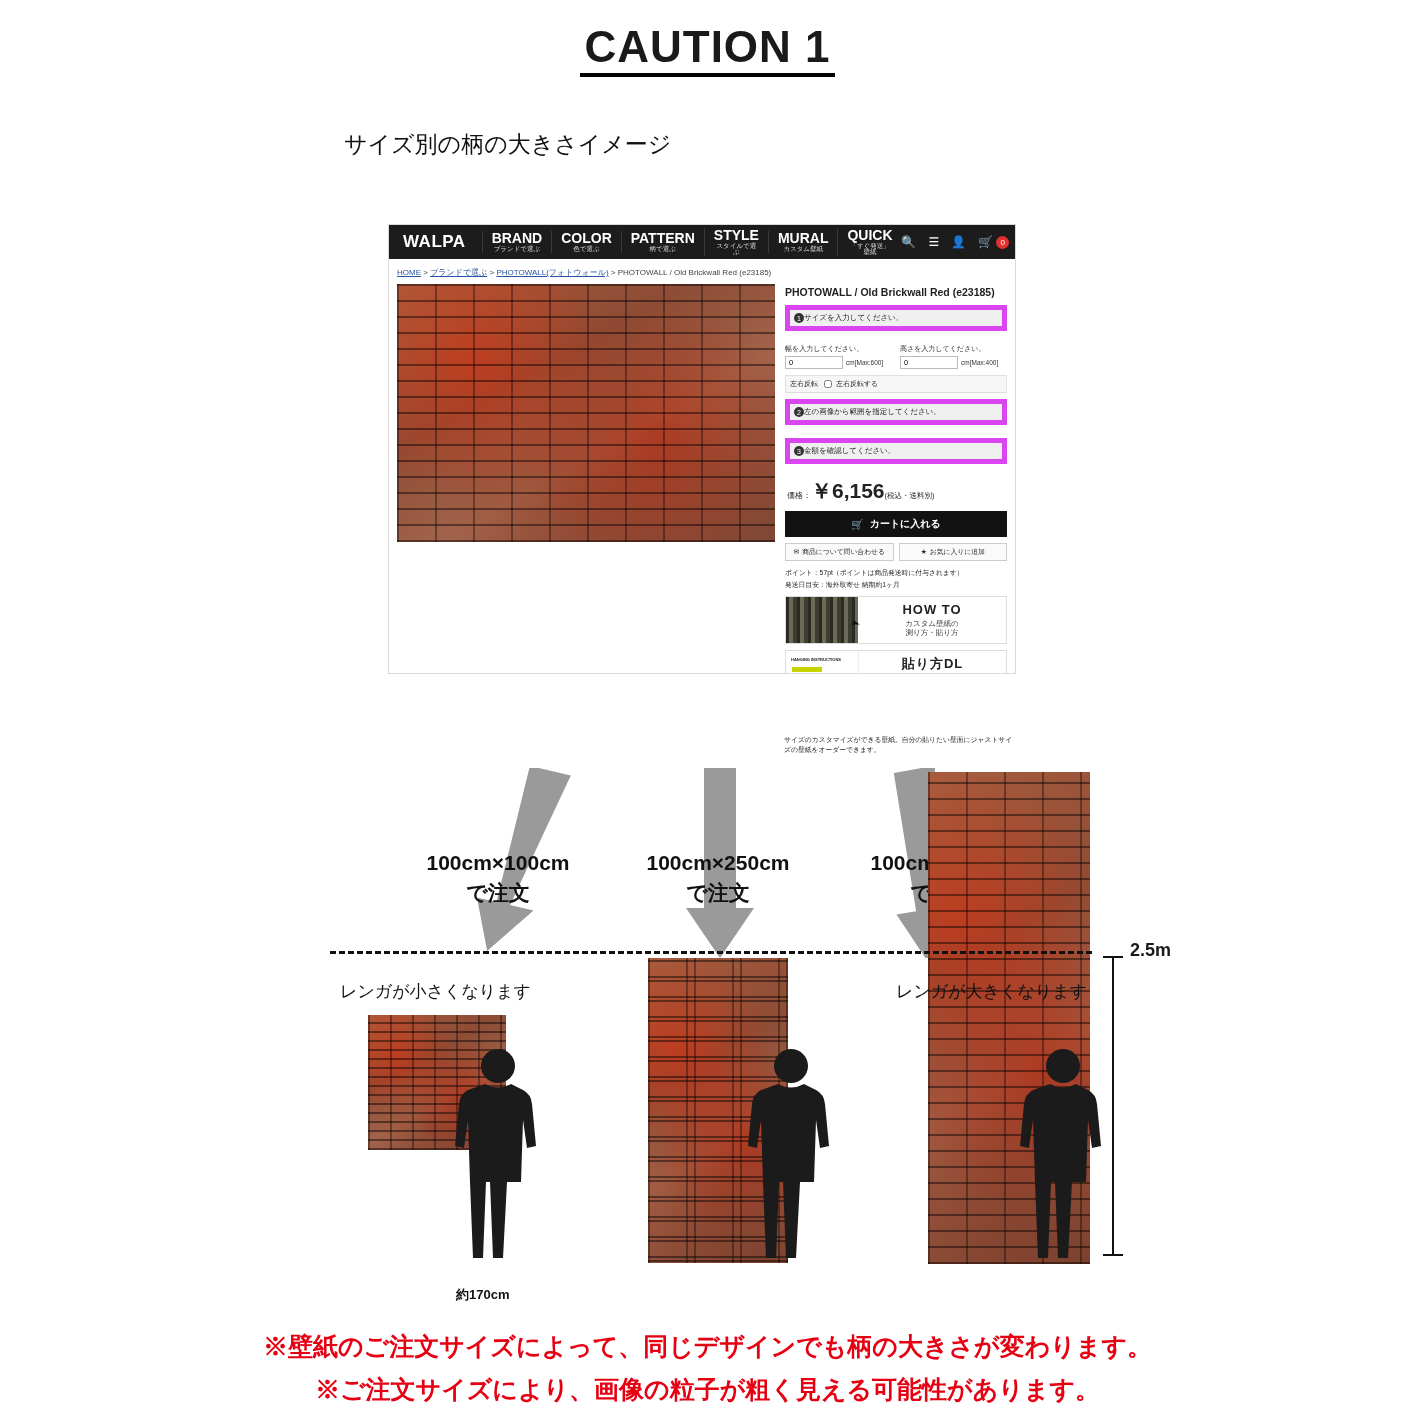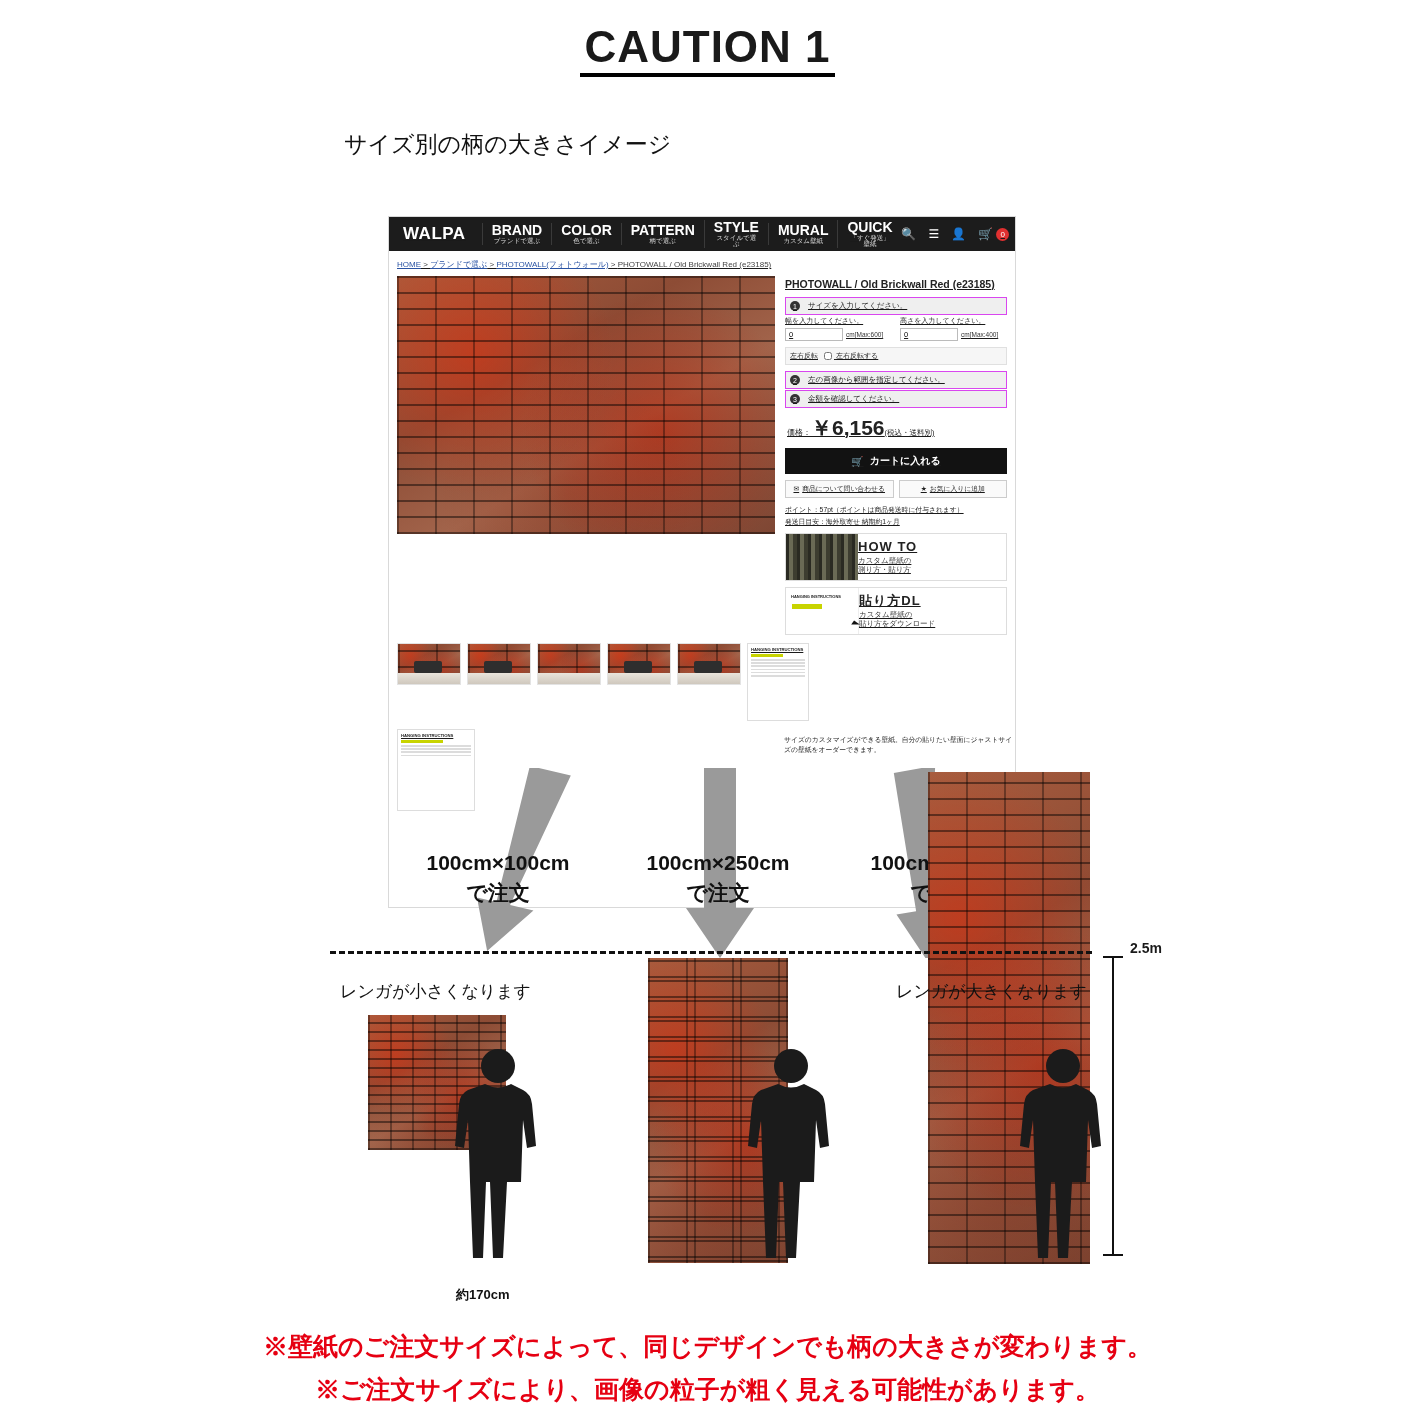--- a/index.html
+++ b/index.html
@@ -38,29 +38,28 @@
     top: 124px;
     left: 344px;
     font-size: 23px;
     line-height: 1.75;
     color: #111;
   }
 
   
   .browser {
     position: absolute;
-    top: 216px;
+    top: 224px;
     left: 388px;
     width: 628px;
-    height: 692px;
+    height: 450px;
     background: #fff;
     border: 1px solid #d9d9d9;
     box-sizing: border-box;
     overflow: hidden;
-    text-decoration: underline;
   }
   .site-header {
     height: 34px;
     background: #1c1c1c;
     display: flex;
     align-items: center;
     padding: 0 6px;
     box-sizing: border-box;
   }
   .logo {
@@ -150,25 +149,25 @@
     color: #222;
   }
   .panel h2 {
     font-size: 10.5px;
     margin: 2px 0 7px 0;
     font-weight: bold;
   }
   .step {
     display: flex;
     align-items: center;
-    gap: 8px;
+    gap: 0;
     background: #efefef;
-    border: 1px solid #d946ef;
+    border: 5px solid #d946ef;
     padding: 3px 4px;
-    margin-bottom: 1px;
+    margin-bottom: 13px;
     font-size: 7.5px;
   }
   .stepnum {
     background: #333;
     color: #fff;
     border-radius: 50%;
     width: 10px; height: 10px;
     font-size: 7px;
     display: flex; align-items: center; justify-content: center;
     flex: none;
@@ -277,21 +276,21 @@
   }
   .promo .pimg.doc:after {
     content: "";
     position: absolute; left: 6px; top: 16px; width: 30px; height: 5px; background: #c8d400;
   }
   .promo .pimg.doc:before {
     content: "HANGING INSTRUCTIONS";
     position: absolute; left: 5px; top: 6px; width: 50px;
     font-size: 4px; font-weight: bold; color: #222;
   }
-  .promo .ptxt { flex: 1; text-align: left; line-height: 1.3; }
+  .promo .ptxt { flex: 1; text-align: center; line-height: 1.3; }
   .promo .pt1 { font-size: 13px; font-weight: bold; letter-spacing: 1px; }
   .promo .pt2 { font-size: 7.5px; color: #333; }
   .cursor-arrow {
     position: absolute;
     left: 852px; top: 622px;
     width: 0; height: 0;
     border-left: 7px solid #111;
     border-bottom: 5px solid transparent;
     transform: rotate(35deg);
   }
@@ -320,21 +319,21 @@
   
   .baseline {
     position: absolute;
     left: 330px; top: 951px;
     width: 762px;
     border-top: 3px dashed #111;
   }
   .meter-label {
     position: absolute;
     left: 1130px; top: 940px;
-    font-size: 14px; font-weight: bold;
+    font-size: 18px; font-weight: bold;
   }
   .meter-bar {
     position: absolute;
     left: 1112px; top: 956px;
     width: 2px; height: 300px;
     background: #111;
   }
   .meter-cap {
     position: absolute;
     width: 20px; height: 2px; background: #111; left: 1103px;

